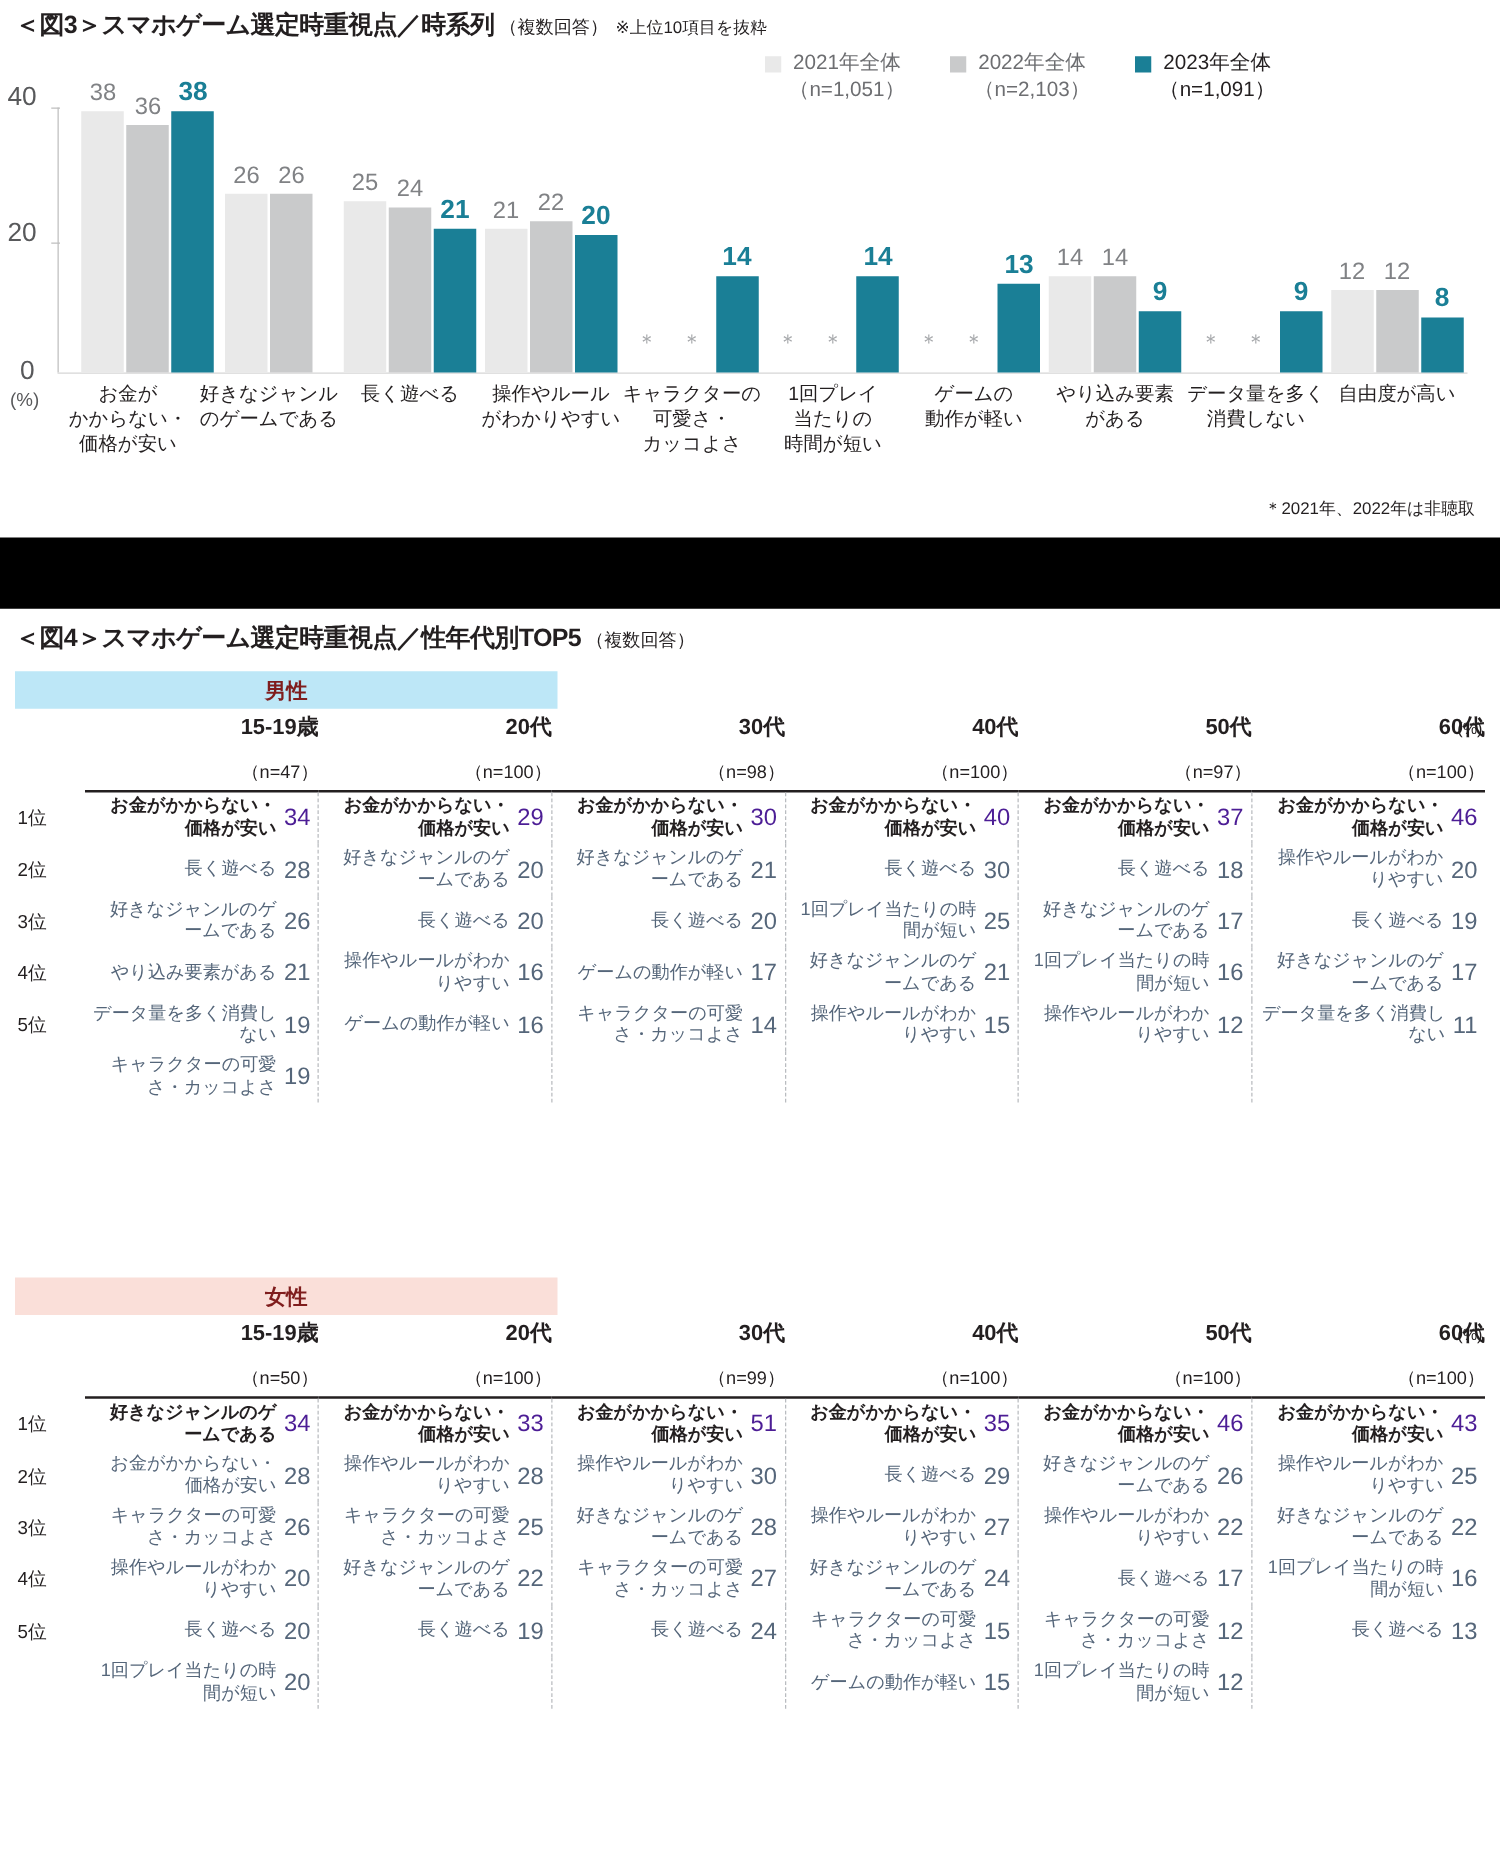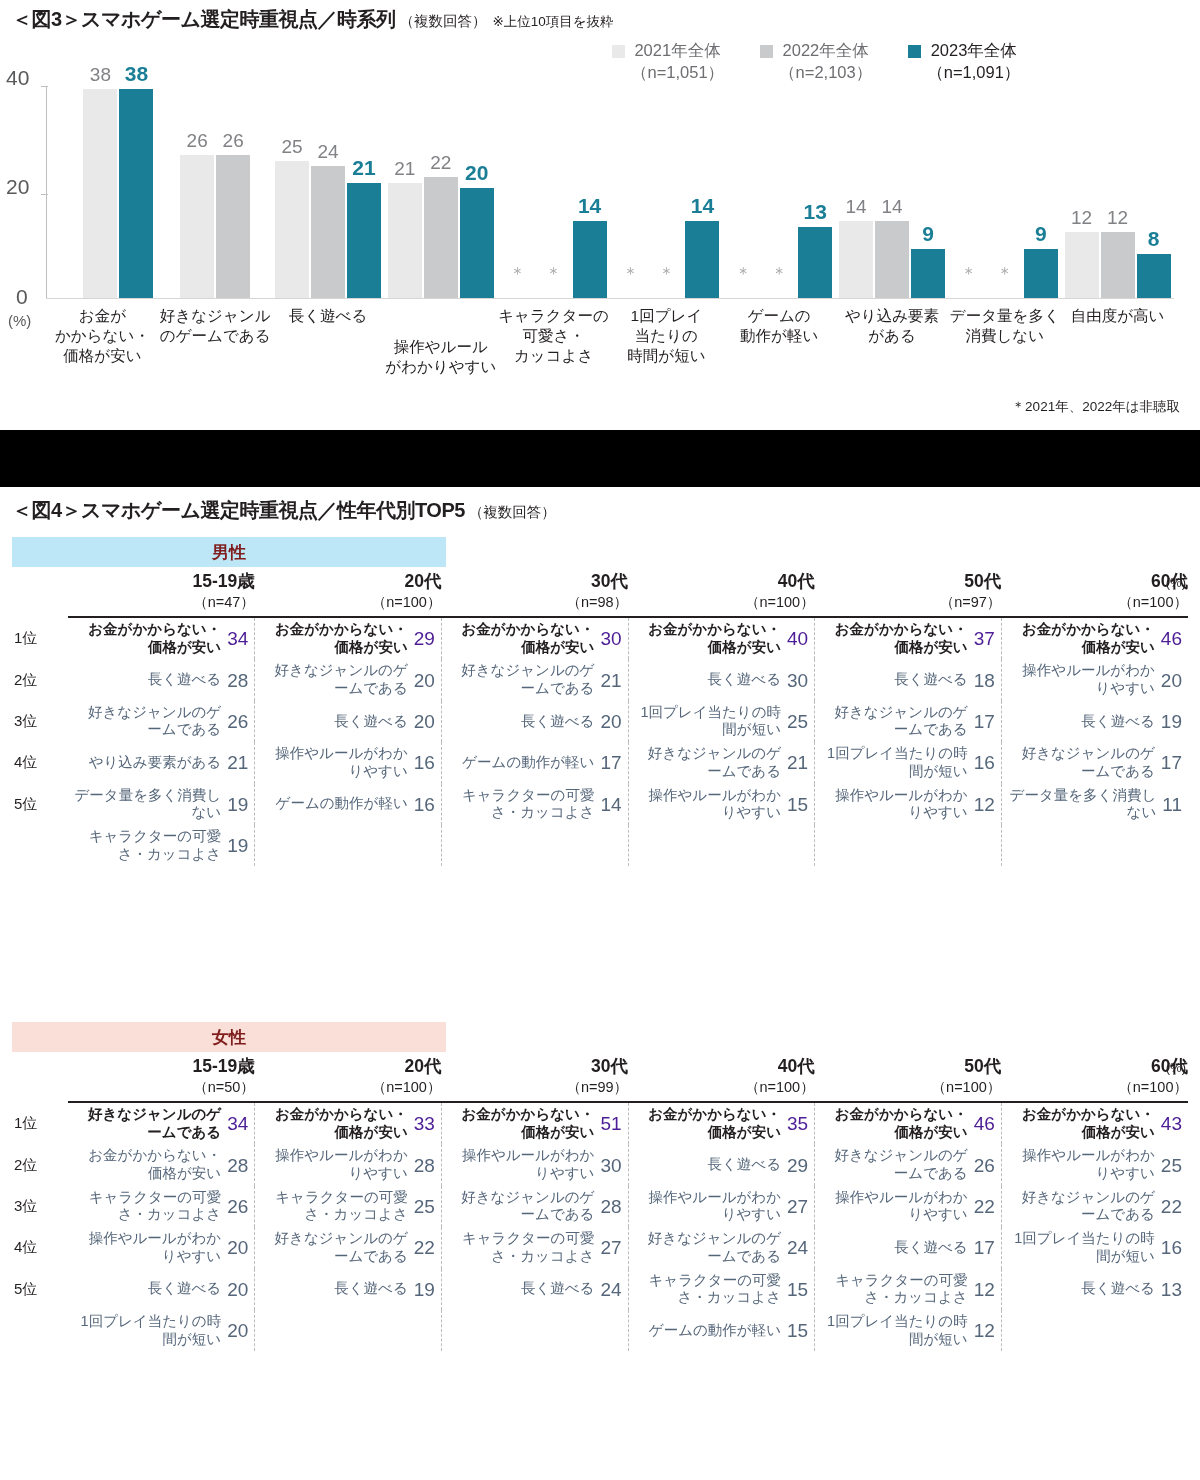--- a/index.html
+++ b/index.html
@@ -56,21 +56,21 @@
   .sexbar{height:30px;display:flex;align-items:center;justify-content:center;width:434px;}
   .sexbar span{font-size:17px;font-weight:bold;color:#7f1d1d;}
   .sexbar.male{background:#bde7f7;}
   .sexbar.female{background:#fadfd9;}
 
   table.top5{border-collapse:collapse;width:1176px;table-layout:fixed;margin-top:4px;}
   table.top5 col.rankcol{width:56px;}
   table.top5 col.agecol{width:186px;}
   .hdr td{vertical-align:bottom;padding:0 0 5px 0;text-align:right;}
   .hdr .age{font-size:17.5px;font-weight:bold;color:#231f20;line-height:1.25;}
-  .hdr .n{font-size:14.5px;color:#231f20;line-height:1.25;}
+  .hdr .n{font-size:14.5px;color:#231f20;line-height:1.25;margin-top:16px;}
   .pctmark{position:absolute;font-size:13px;color:#231f20;}
 
   .rowline td{border-top:2px solid #231f20;height:0;padding:0;}
   .rank{font-size:15px;color:#231f20;text-align:left;vertical-align:middle;padding-left:2px;white-space:nowrap;}
   .cell{vertical-align:middle;padding:3px 6px 3px 6px;border-left:1px dashed #b9bcc0;}
   .cell.first{border-left:none;}
   .cell.blank{}
   .cellinner{display:flex;align-items:center;justify-content:flex-end;gap:6px;}
   .lbl{font-size:14.5px;line-height:1.22;text-align:right;color:#55667a;}
   .num{font-size:19px;color:#55667a;line-height:1;flex:none;}
@@ -117,20 +117,24 @@
   <div id="ytick-mid"></div>
   <div class="gridline" style="top:298px;background:#d6d6d6;"></div>
 
   <div id="plot">
       <div class="group" style="left: 16px; width: 112.8px;">
         <div class="bar-wrap">
           <span class="val y2021" style="bottom: 214px;">38</span>
           <div class="bar y2021" style="height: 209px;"></div>
         </div>
         <div class="bar-wrap">
+          <span class="val y2022" style="bottom: 203px;">36</span>
+          <div class="bar y2022" style="height: 198px;"></div>
+        </div>
+        <div class="bar-wrap">
           <span class="val y2023" style="bottom: 214px;">38</span>
           <div class="bar y2023" style="height: 209px;"></div>
         </div>
       </div>
       <div class="group" style="left: 112.8px; width: 112.8px;">
         <div class="bar-wrap">
           <span class="val y2021" style="bottom: 148px;">26</span>
           <div class="bar y2021" style="height: 143px;"></div>
         </div>
         <div class="bar-wrap">
@@ -249,21 +253,21 @@
         <div>かからない・</div>
         <div>価格が安い</div>
       </div>
       <div class="xlab" style="left: 106.8px; width: 124.8px;">
         <div>好きなジャンル</div>
         <div>のゲームである</div>
       </div>
       <div class="xlab" style="left: 219.6px; width: 124.8px;">
         <div>長く遊べる</div>
       </div>
-      <div class="xlab" style="left: 332.4px; width: 124.8px; margin-top: 31px;">
+      <div class="xlab" style="left: 332.4px; width: 124.8px;">
         <div>操作やルール</div>
         <div>がわかりやすい</div>
       </div>
       <div class="xlab" style="left: 445.2px; width: 124.8px;">
         <div>キャラクターの</div>
         <div>可愛さ・</div>
         <div>カッコよさ</div>
       </div>
       <div class="xlab" style="left: 558px; width: 124.8px;">
         <div>1回プレイ</div>

